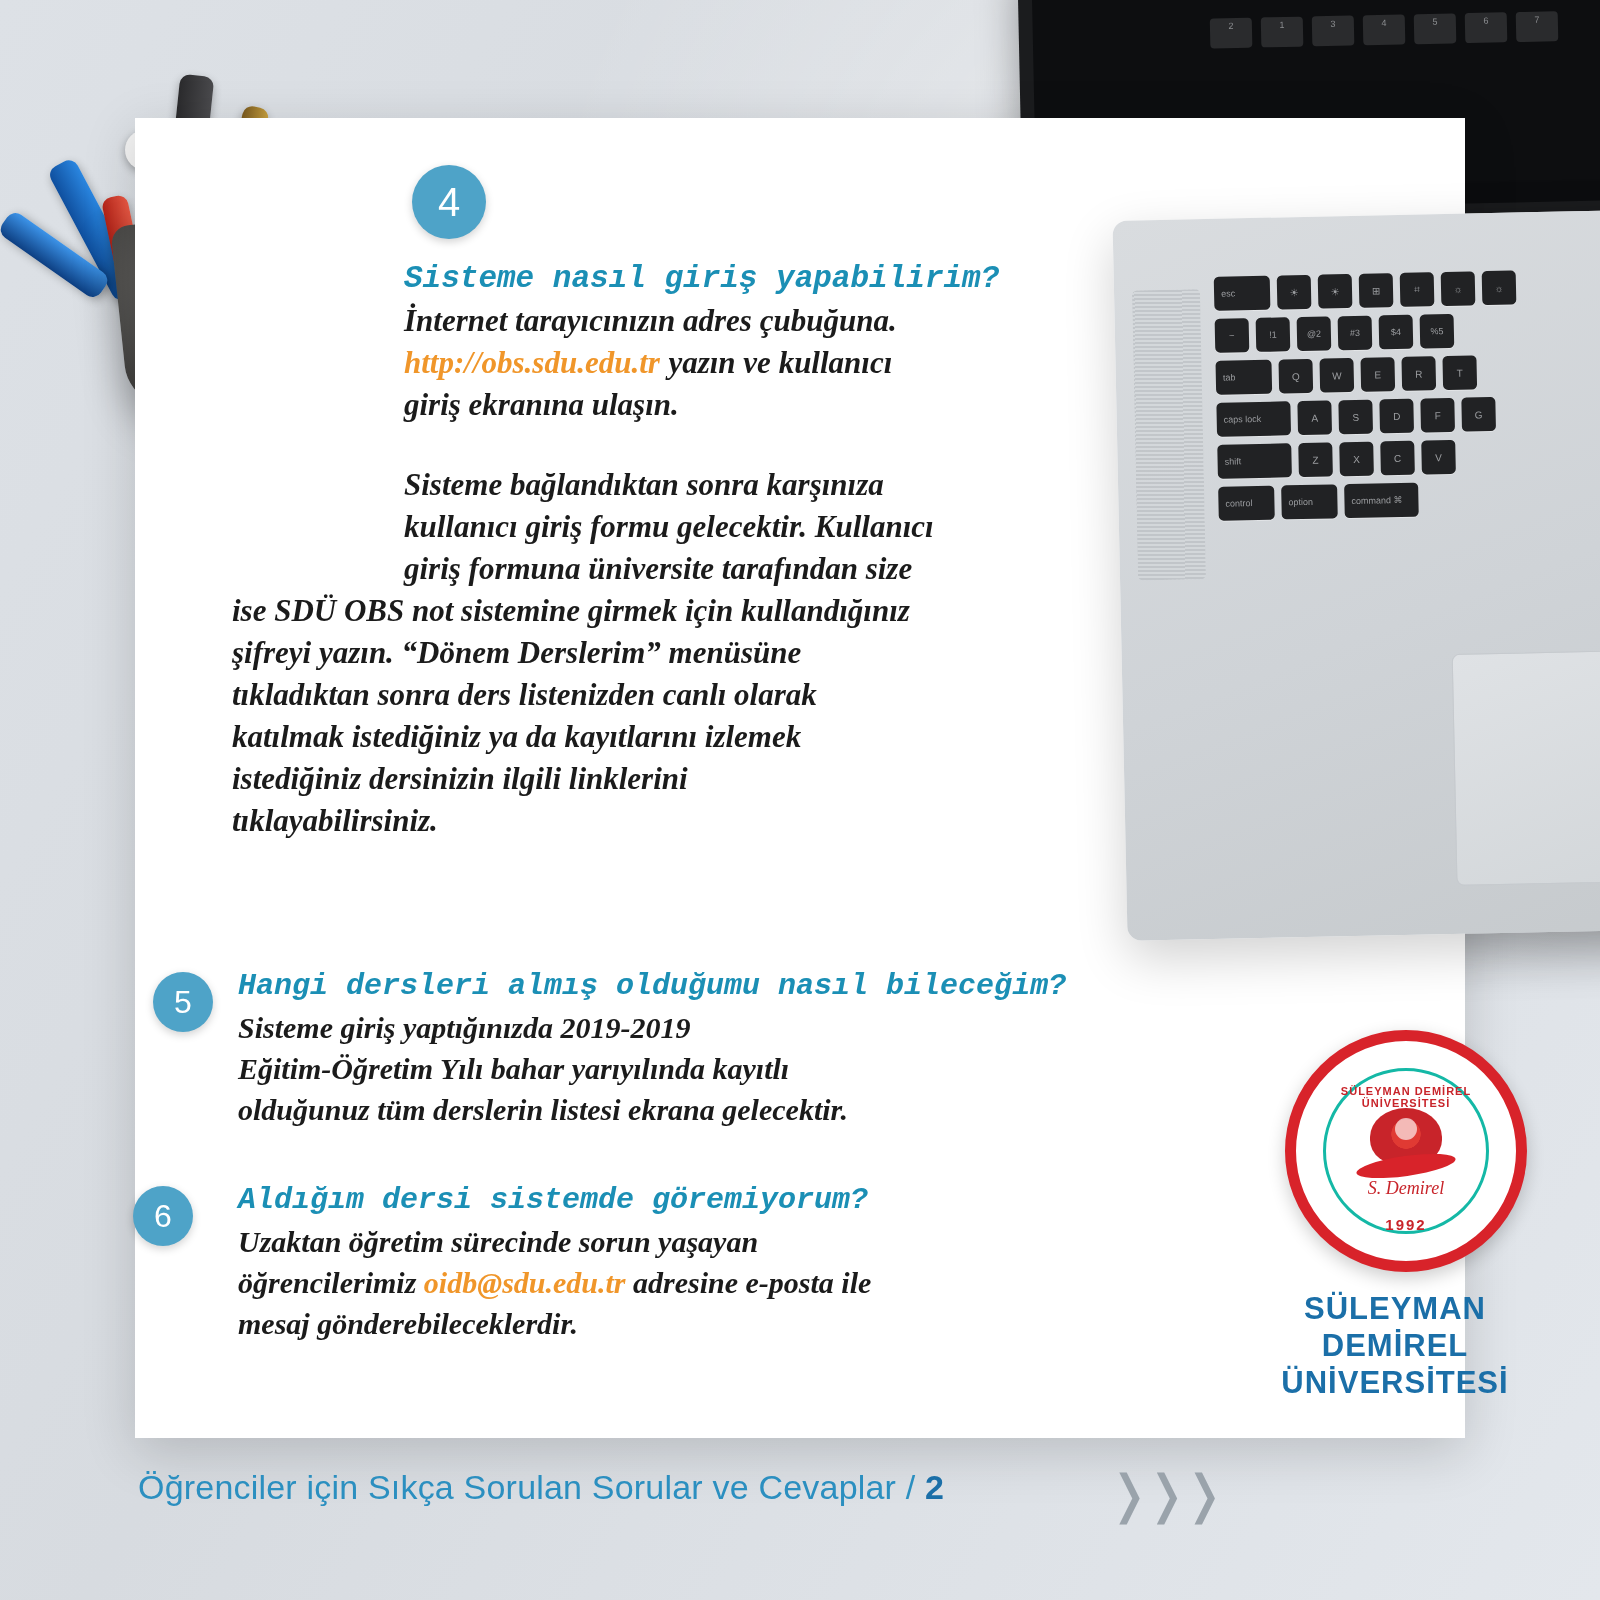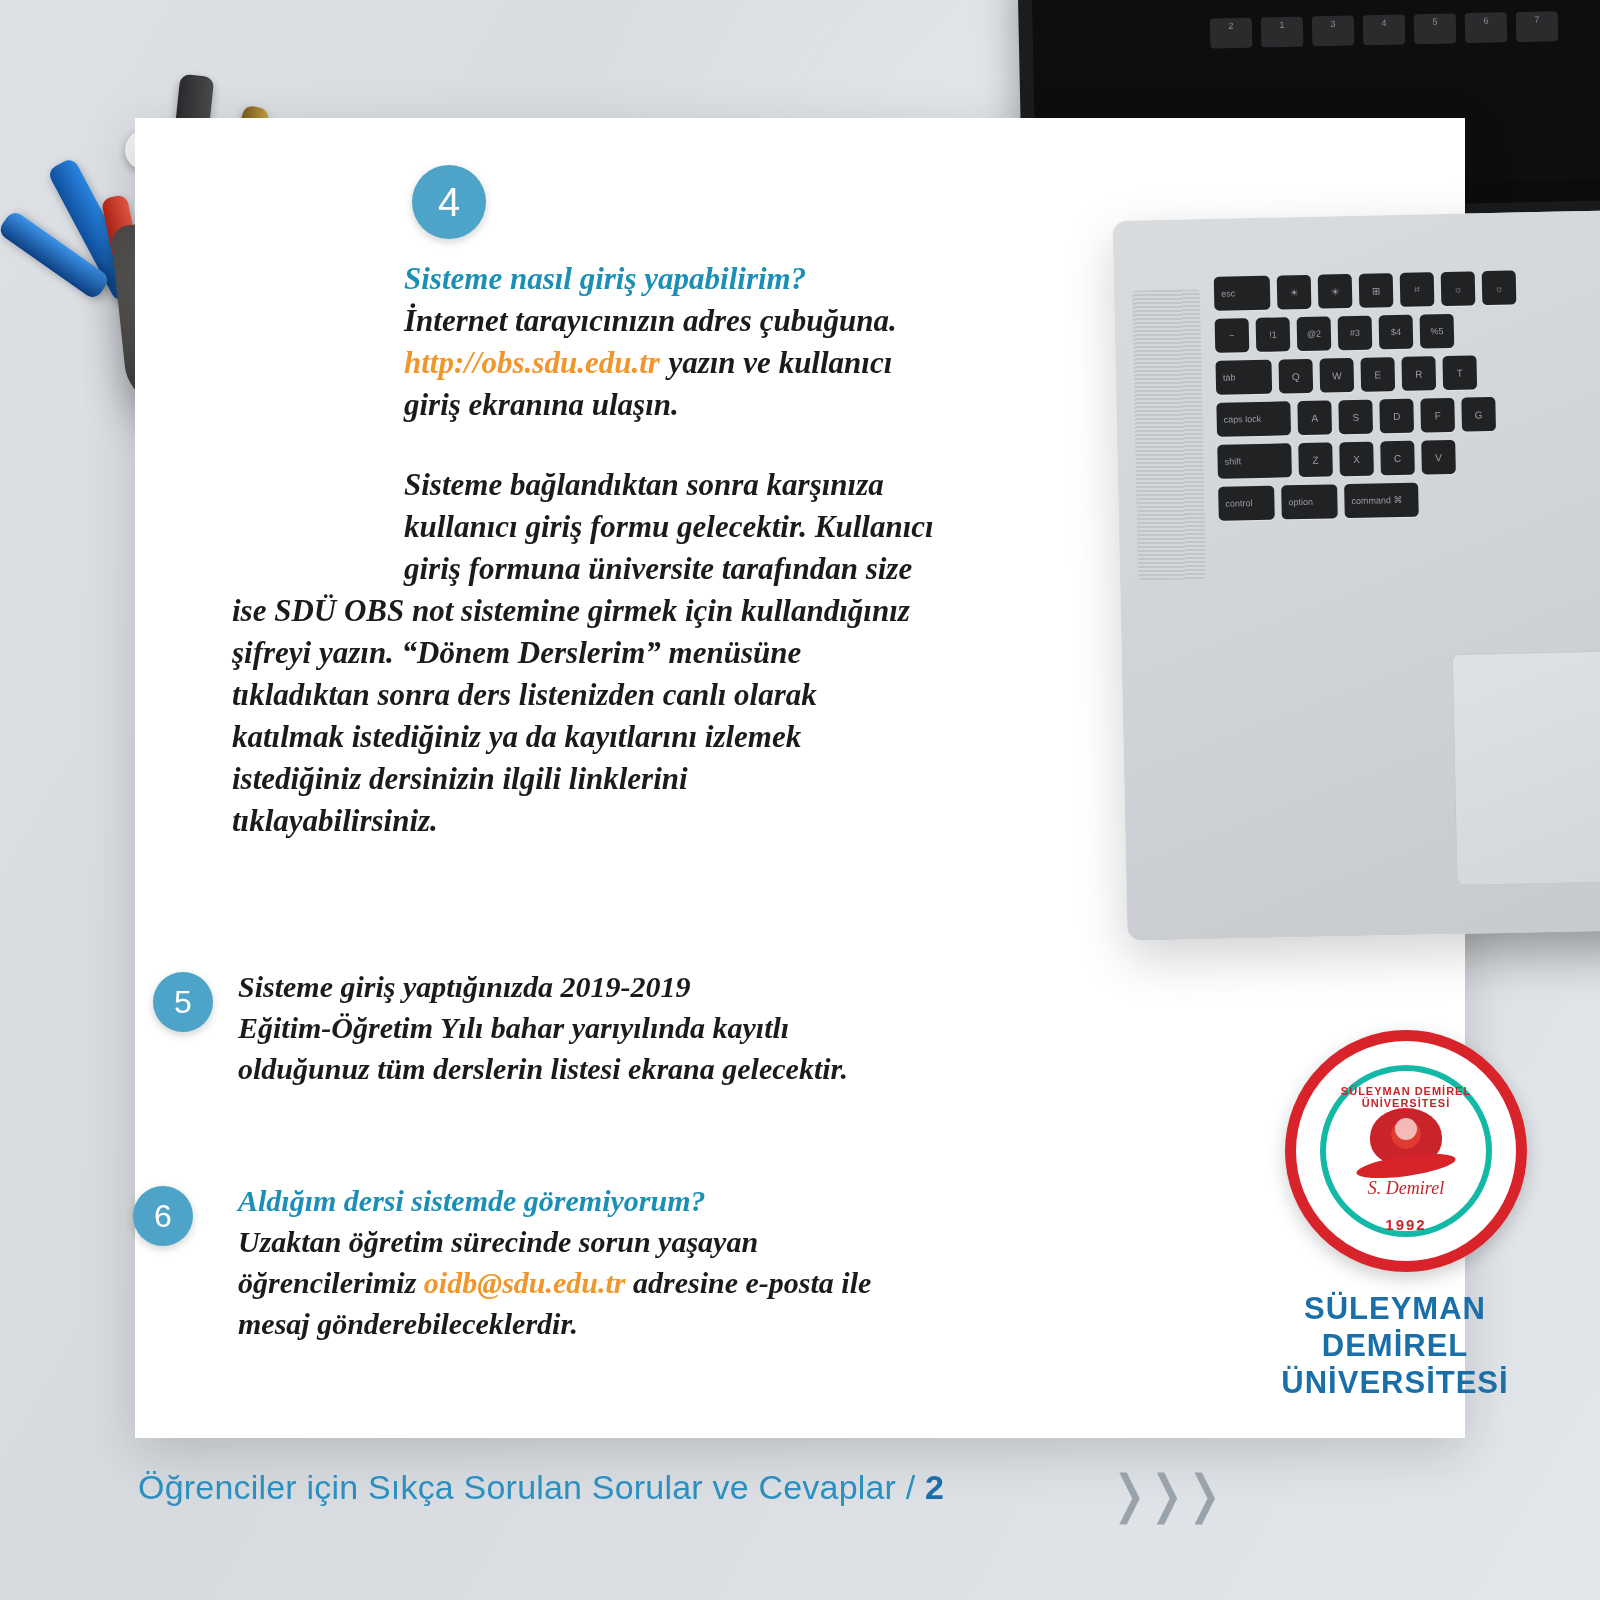--- a/index.html
+++ b/index.html
@@ -199,21 +199,21 @@
     font-weight: 400;
     box-shadow: 0 3px 8px rgba(0,0,0,0.18);
   }
   .num-4 { left: 412px; top: 165px; width: 74px; height: 74px; font-size: 40px; }
   .num-5 { left: 153px; top: 972px; width: 60px; height: 60px; font-size: 32px; }
   .num-6 { left: 133px; top: 1186px; width: 60px; height: 60px; font-size: 32px; }
 
   
   .q-heading {
     color: #1b8fb5;
-    font-family: Liberation Serif, serif;
+    font-family: Liberation Mono, monospace;
     font-style: italic;
     font-weight: 700;
   }
   .body-text {
     color: #1b1b1b;
     font-family: "Liberation Serif", serif;
     font-style: italic;
     font-weight: 700;
   }
   .link {
@@ -269,21 +269,21 @@
     border: 11px solid #d8232a;
     box-shadow: 0 6px 18px rgba(0,0,0,0.2);
     display: flex;
     align-items: center;
     justify-content: center;
   }
   .seal-inner {
     width: 160px;
     height: 160px;
     border-radius: 50%;
-    border: 6px solid #14b8a6;
+    border: 3px solid #14b8a6;
     position: relative;
     display: flex;
     align-items: center;
     justify-content: center;
     flex-direction: column;
   }
   .rose {
     width: 72px; height: 58px;
     background: radial-gradient(circle at 50% 45%, #e03a33 0 30%, #c8242a 31% 100%);
     border-radius: 50% 50% 45% 45%;
@@ -531,20 +531,21 @@
     <p class="body-text">ise SDÜ OBS not sistemine girmek için kullandığınız</p>
     <p class="body-text">şifreyi yazın. “Dönem Derslerim” menüsüne</p>
     <p class="body-text">tıkladıktan sonra ders listenizden canlı olarak</p>
     <p class="body-text">katılmak istediğiniz ya da kayıtlarını izlemek</p>
     <p class="body-text">istediğiniz dersinizin ilgili linklerini</p>
     <p class="body-text">tıklayabilirsiniz.</p>
   </div>
 
   <div class="num-badge num-5">5</div>
   <div class="block5">
+    <p class="q-heading">Hangi dersleri almış olduğumu nasıl bileceğim?</p>
     <p class="body-text">Sisteme giriş yaptığınızda 2019-2019</p>
     <p class="body-text">Eğitim-Öğretim Yılı bahar yarıyılında kayıtlı</p>
     <p class="body-text">olduğunuz tüm derslerin listesi ekrana gelecektir.</p>
   </div>
 
   <div class="num-badge num-6">6</div>
   <div class="block6">
     <p class="q-heading">Aldığım dersi sistemde göremiyorum?</p>
     <p class="body-text">Uzaktan öğretim sürecinde sorun yaşayan</p>
     <p>

